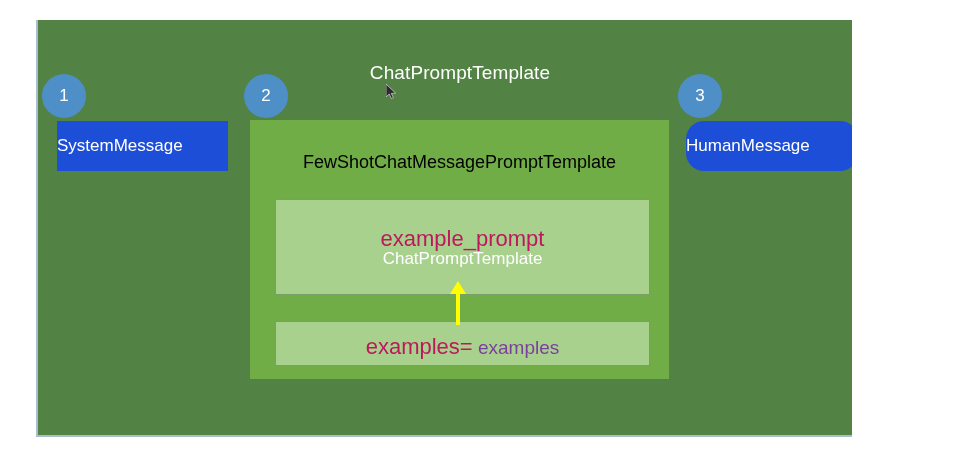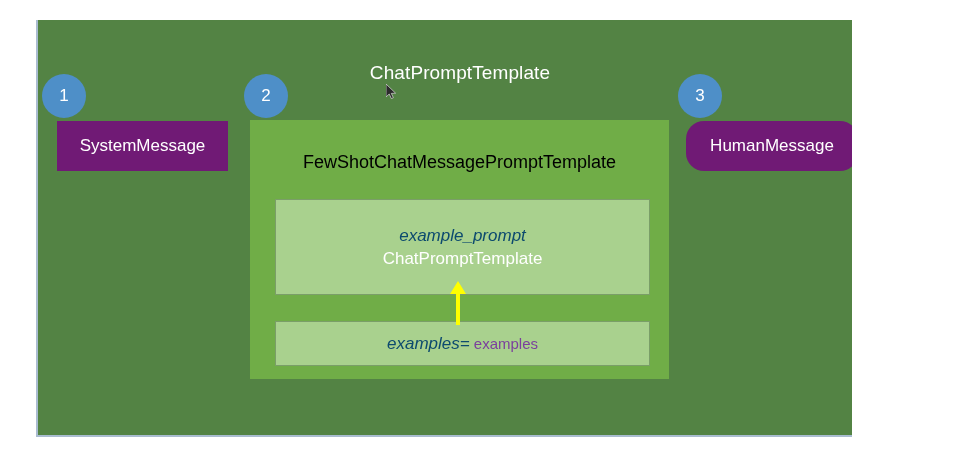--- a/index.html
+++ b/index.html
@@ -69,26 +69,26 @@
     justify-content: center;
     z-index: 5;
   }
   .badge-1 { left: 42px;  top: 74px; }
   .badge-2 { left: 244px; top: 74px; }
   .badge-3 { left: 678px; top: 74px; }
 
   
   .msg-box {
     position: absolute;
-    background: #701a75;
+    background: #1d4ed8;
     color: #ffffff;
     font-size: 17px;
     display: flex;
     align-items: center;
-    justify-content: center;
+    justify-content: flex-start;
     box-sizing: border-box;
     z-index: 4;
   }
   .system-message {
     left: 57px;
     top: 121px;
     width: 171px;
     height: 50px;
   }
   .human-message {
@@ -136,31 +136,30 @@
     height: 96px;
   }
   .examples-box {
     left: 25px;
     top: 201px;
     width: 375px;
     height: 45px;
   }
 
   .line-key {
-    color: #0c4a6e;
-    font-size: 17px;
-    font-style: italic;
+    color: #be185d;
+    font-size: 22px;
   }
   .line-white {
     color: #ffffff;
     font-size: 17px;
   }
   .line-value {
     color: #7b3f9d;
-    font-size: 15px;
+    font-size: 19px;
   }
   .example-prompt-box .line-key {
     position: absolute;
     left: 0; top: 26px; width: 100%;
   }
   .example-prompt-box .line-white {
     position: absolute;
     left: 0; top: 49px; width: 100%;
   }
   .examples-box .eq-row {

